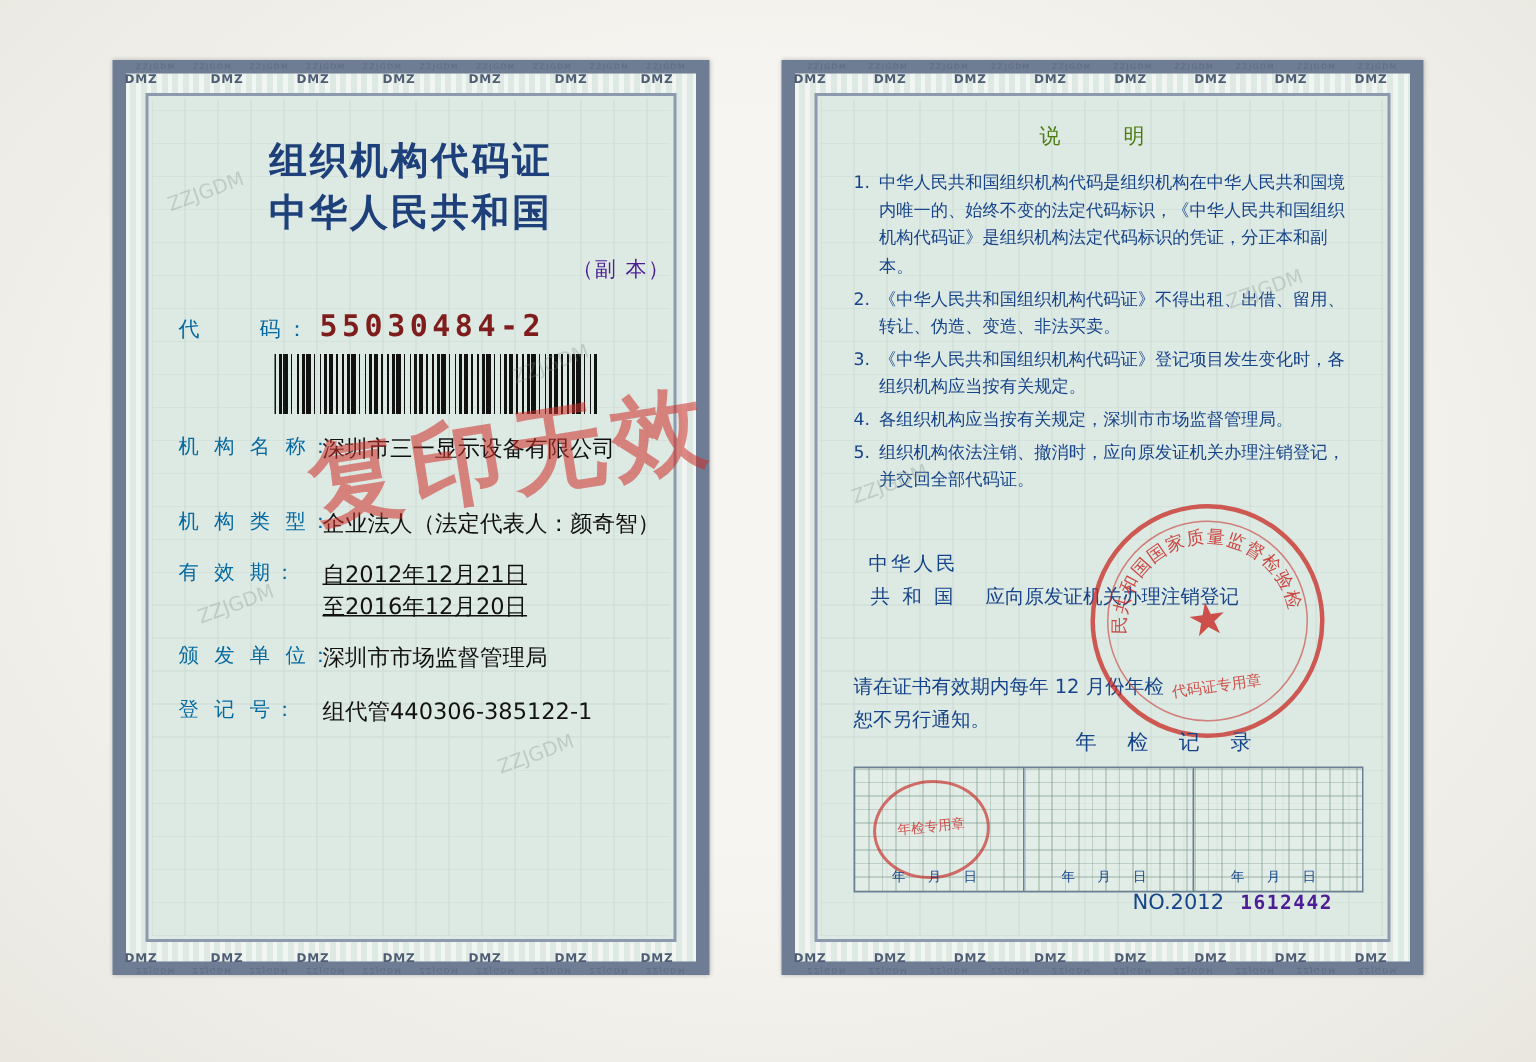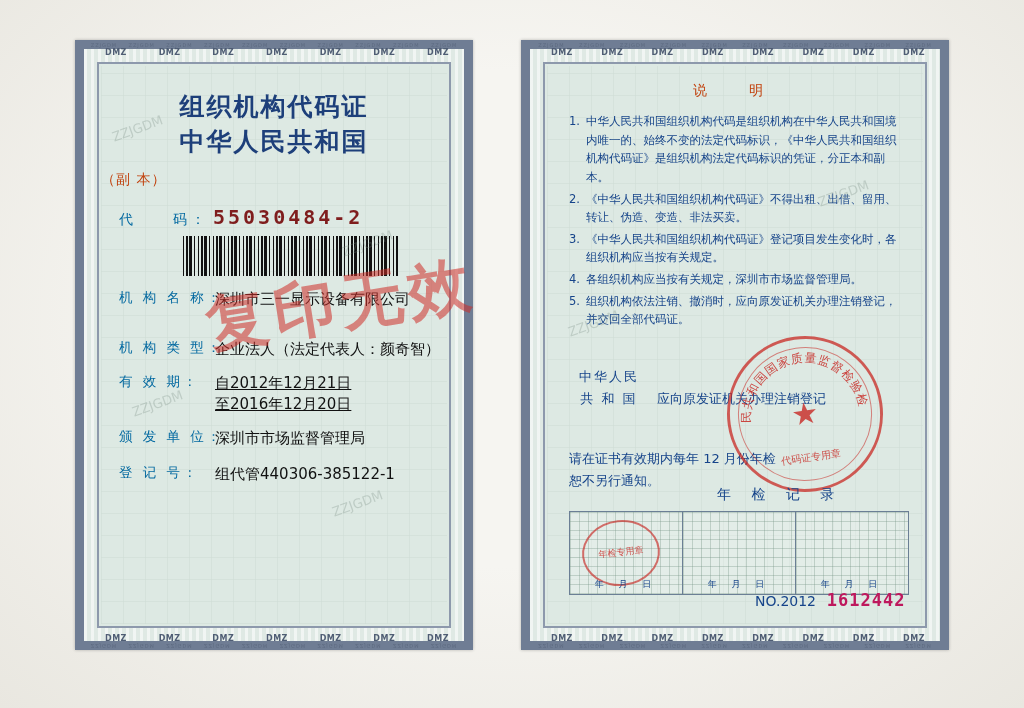--- a/index.html
+++ b/index.html
@@ -66,21 +66,21 @@
 
   .border-inner {
     position: absolute;
     top: 22px; left: 22px; right: 22px; bottom: 22px;
     border: 2px solid #8d99ac;
     box-sizing: border-box;
     background: #dde9e3;
   }
   .dmz-row {
     position: absolute;
-    left: 30px; right: 24px;
+    left: 8px; right: 24px;
     height: 16px;
     display: flex;
     justify-content: space-between;
     align-items: center;
     font-size: 8px;
     font-weight: bold;
     color: #4f5d74;
     letter-spacing: .5px;
   }
   .dmz-top { top: 4px; }
@@ -117,23 +117,23 @@
     text-align: center;
     font-family: "DejaVu Sans", sans-serif;
     font-weight: bold;
     color: #1d3f7a;
     font-size: 25px;
     letter-spacing: 2px;
     margin-top: 24px;
     line-height: 1.38;
   }
   .subtitle {
-    text-align: left;
+    text-align: right;
     font-size: 14px;
-    color: #c2410c;
+    color: #4c1d95;
     margin-top: 12px;
     letter-spacing: 1px;
   }
 
   .code-row {
     display: flex;
     align-items: baseline;
     margin: 16px 0 0 18px;
   }
   .lbl {
@@ -185,21 +185,21 @@
     transform: rotate(-9deg);
     pointer-events: none;
     white-space: nowrap;
     font-family: "DejaVu Sans", sans-serif;
   }
 
   
   .notes-title {
     text-align: center;
     font-size: 14px;
-    color: #c2410c;
+    color: #4d7c0f;
     letter-spacing: 14px;
     margin-top: 16px;
   }
   .notes {
     margin: 12px 18px 0 22px;
     font-size: 11.5px;
     color: #16448a;
     line-height: 1.62;
   }
   .note-item {
@@ -336,22 +336,22 @@
     position: absolute;
     left: 208px;
     bottom: 14px;
     font-size: 15px;
     color: #16448a;
   }
   .no-row .no-label { font-size: 14px; }
   .no-row .no-val {
     font-family: "DejaVu Sans Mono", monospace;
     font-weight: bold;
-    color: #be185d;
-    font-size: 17px;
+    color: #4c1d95;
+    font-size: 13px;
     letter-spacing: 1px;
     margin-left: 6px;
   }
 </style>
 </head>
 <body>
 
 <div class="page">
   <div class="paper-bg"></div>
 

